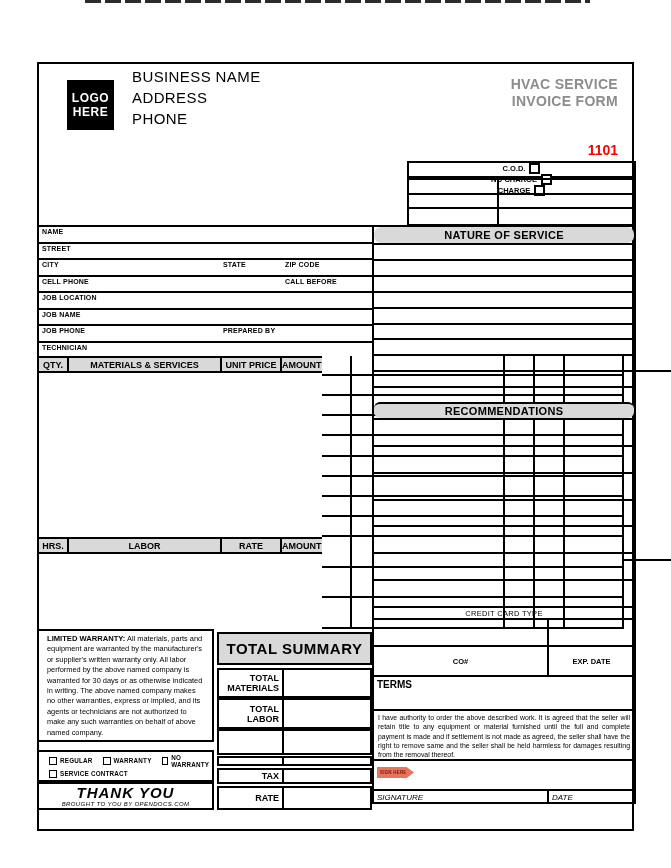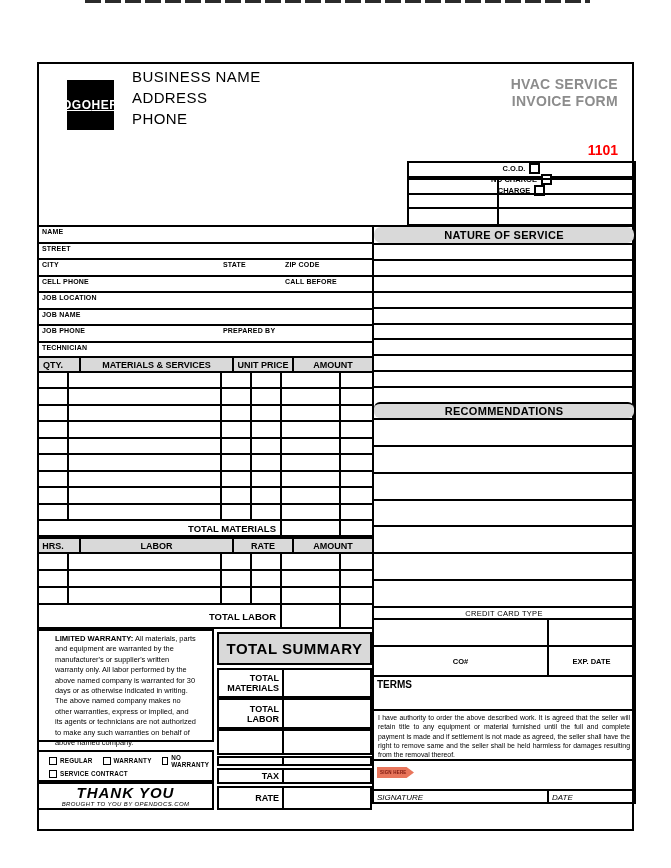--- a/index.html
+++ b/index.html
@@ -8,21 +8,21 @@
 
   
   .dashes { position:absolute; left:85px; top:0; width:505px; height:3px;
     background:repeating-linear-gradient(to right,#2b2b2b 0 16px, #ffffff 16px 20px); }
 
   
   .page { position:absolute; left:37px; top:62px; width:597px; height:769px; border:2px solid #000; background:#fff; }
 
   
   .logo-box { position:absolute; left:28px; top:16px; width:47px; height:50px; background:#000; color:#fff;
-    display:flex; flex-direction:row; align-items:center; justify-content:center; font-weight:bold; font-size:12px; line-height:14px; letter-spacing:.5px;text-decoration:underline; }
+    display:flex; flex-direction:column; align-items:center; justify-content:center; font-weight:bold; font-size:12px; line-height:14px; letter-spacing:.5px; }
   .biz { position:absolute; left:93px; top:2px; font-size:15px; line-height:21px; letter-spacing:.4px; }
   .form-title { position:absolute; right:14px; top:12px; text-align:right; color:#8c8c8c; font-weight:bold; font-size:14px; line-height:17px; letter-spacing:.3px; }
   .invoice-no { position:absolute; right:14px; top:62px; color:#ff0000; font-weight:bold; font-size:14px;margin-top:16px; }
 
   
   .pay-row { position:absolute; left:368px; top:97px; width:229px; height:17px; border:2px solid #000;
     display:flex; align-items:center; justify-content:space-between; padding:0 4px;flex-direction:column; }
   .pay-item { display:flex; align-items:center; gap:4px; }
   .pay-item .lbl { font-weight:bold; font-size:7.5px; }
   .cbx { width:11px; height:11px; border:2px solid #000; background:#fff; }
@@ -33,27 +33,27 @@
   .pg-cell:nth-child(5),.pg-cell:nth-child(6) { border-bottom:none; }
 
   
   .cust { position:absolute; left:0; top:161px; width:333px; height:132px; border-top:2px solid #000; display:flex; flex-direction:column; }
   .cust-row { position:relative; flex:1; border-bottom:2px solid #000; }
   .cust-row:last-child { border-bottom:none; }
   .flabel { position:absolute; left:3px; top:1px; font-weight:bold; font-size:7px; letter-spacing:.2px; }
   .flabel.p2 { left:184px; } .flabel.p3 { left:246px; }
 
   
-  .tablewrap { position:absolute; left:0; width:333px; display:flex; flex-direction:column; }
+  .tablewrap { position:absolute; left:0; width:333px; display:flex; }
   .materials { top:292px; height:181px; }
   .labor { top:473px; height:92px; }
   .thead { display:flex; height:17px; background:#d9d9d9; border-top:2px solid #000; border-bottom:2px solid #000; font-weight:bold; font-size:9px; }
   .thead > div { display:flex; align-items:center; justify-content:center; border-left:2px solid #000; }
   .thead > div:first-child { border-left:none; }
-  .h-qty{width:28px;} .h-desc{width:153px;margin-left:12px;} .h-up{width:60px;} .h-am{flex:1;}
+  .h-qty{width:28px;} .h-desc{width:153px;} .h-up{width:60px;} .h-am{flex:1;}
   .rows { flex:1; display:flex; flex-direction:column; }
   .m-row { flex:1; display:flex; border-bottom:2px solid #000; }
   .mc { border-left:2px solid #000; }
   .mc:first-child { border-left:none; }
   .mc-qty{width:28px;} .mc-desc{width:153px;} .mc-up1{width:30px;} .mc-up2{width:30px;} .mc-am1{width:59px;} .mc-am2{flex:1;}
   .total-row { display:flex; border-bottom:2px solid #000; }
   .materials .total-row { height:16px; }
   .labor .total-row { height:24px; }
   .total-row .tlab { width:241px; display:flex; align-items:center; justify-content:flex-end; padding-right:4px; font-weight:bold; font-size:9.5px; }
   .total-row .tc1 { width:59px; border-left:2px solid #000; }
@@ -83,21 +83,21 @@
   .terms-para { height:50px; padding:2px 4px; font-size:6.9px; line-height:9.3px; text-align:justify; }
   .sig-box { height:31px; }
   .sign-flag { position:absolute; left:3px; top:6px; width:37px; height:11px; background:#e8755b;
     clip-path:polygon(0 0, 80% 0, 100% 50%, 80% 100%, 0 100%); display:flex; align-items:center; padding-left:3px;
     font-size:4.5px; font-weight:bold; color:#7a150c; letter-spacing:.2px; }
   .sig-row { flex:1; display:flex; font-style:italic; font-size:8px; }
   .sig-row .cl { width:175px; border-right:2px solid #000; padding:2px 0 0 3px; }
   .sig-row .cr { flex:1; padding:2px 0 0 3px; }
 
   
-  .warranty { position:absolute; left:0; top:565px; width:175px; height:113px; border:2px solid #000; border-left:none; padding:3px 16px; font-size:7.4px; line-height:10.4px; }
+  .warranty { position:absolute; left:0; top:565px; width:175px; height:113px; border:2px solid #000; border-left:none; padding:3px 8px; font-size:7.4px; line-height:10.4px; }
   .warranty b { font-size:7.6px; }
   .svc-box { position:absolute; left:0; top:686px; width:175px; height:32px; border:2px solid #000; border-left:none; padding:2px 4px 0 10px; }
   .svc-line { display:flex; gap:10px; align-items:center; height:13px; }
   .chk-item { display:flex; align-items:center; gap:3px; }
   .chk { width:8px; height:8px; border:1.5px solid #000; background:#fff; }
   .chk-item .lbl { font-weight:bold; font-size:6.3px; letter-spacing:.2px; }
   .thanks { position:absolute; left:0; top:718px; width:175px; height:28px; border:2px solid #000; border-left:none; text-align:center; }
   .thanks .big { font-weight:bold; font-style:italic; font-size:15px; letter-spacing:1px; line-height:17px; }
   .thanks .small { font-style:italic; font-size:6px; letter-spacing:.4px; }
 

